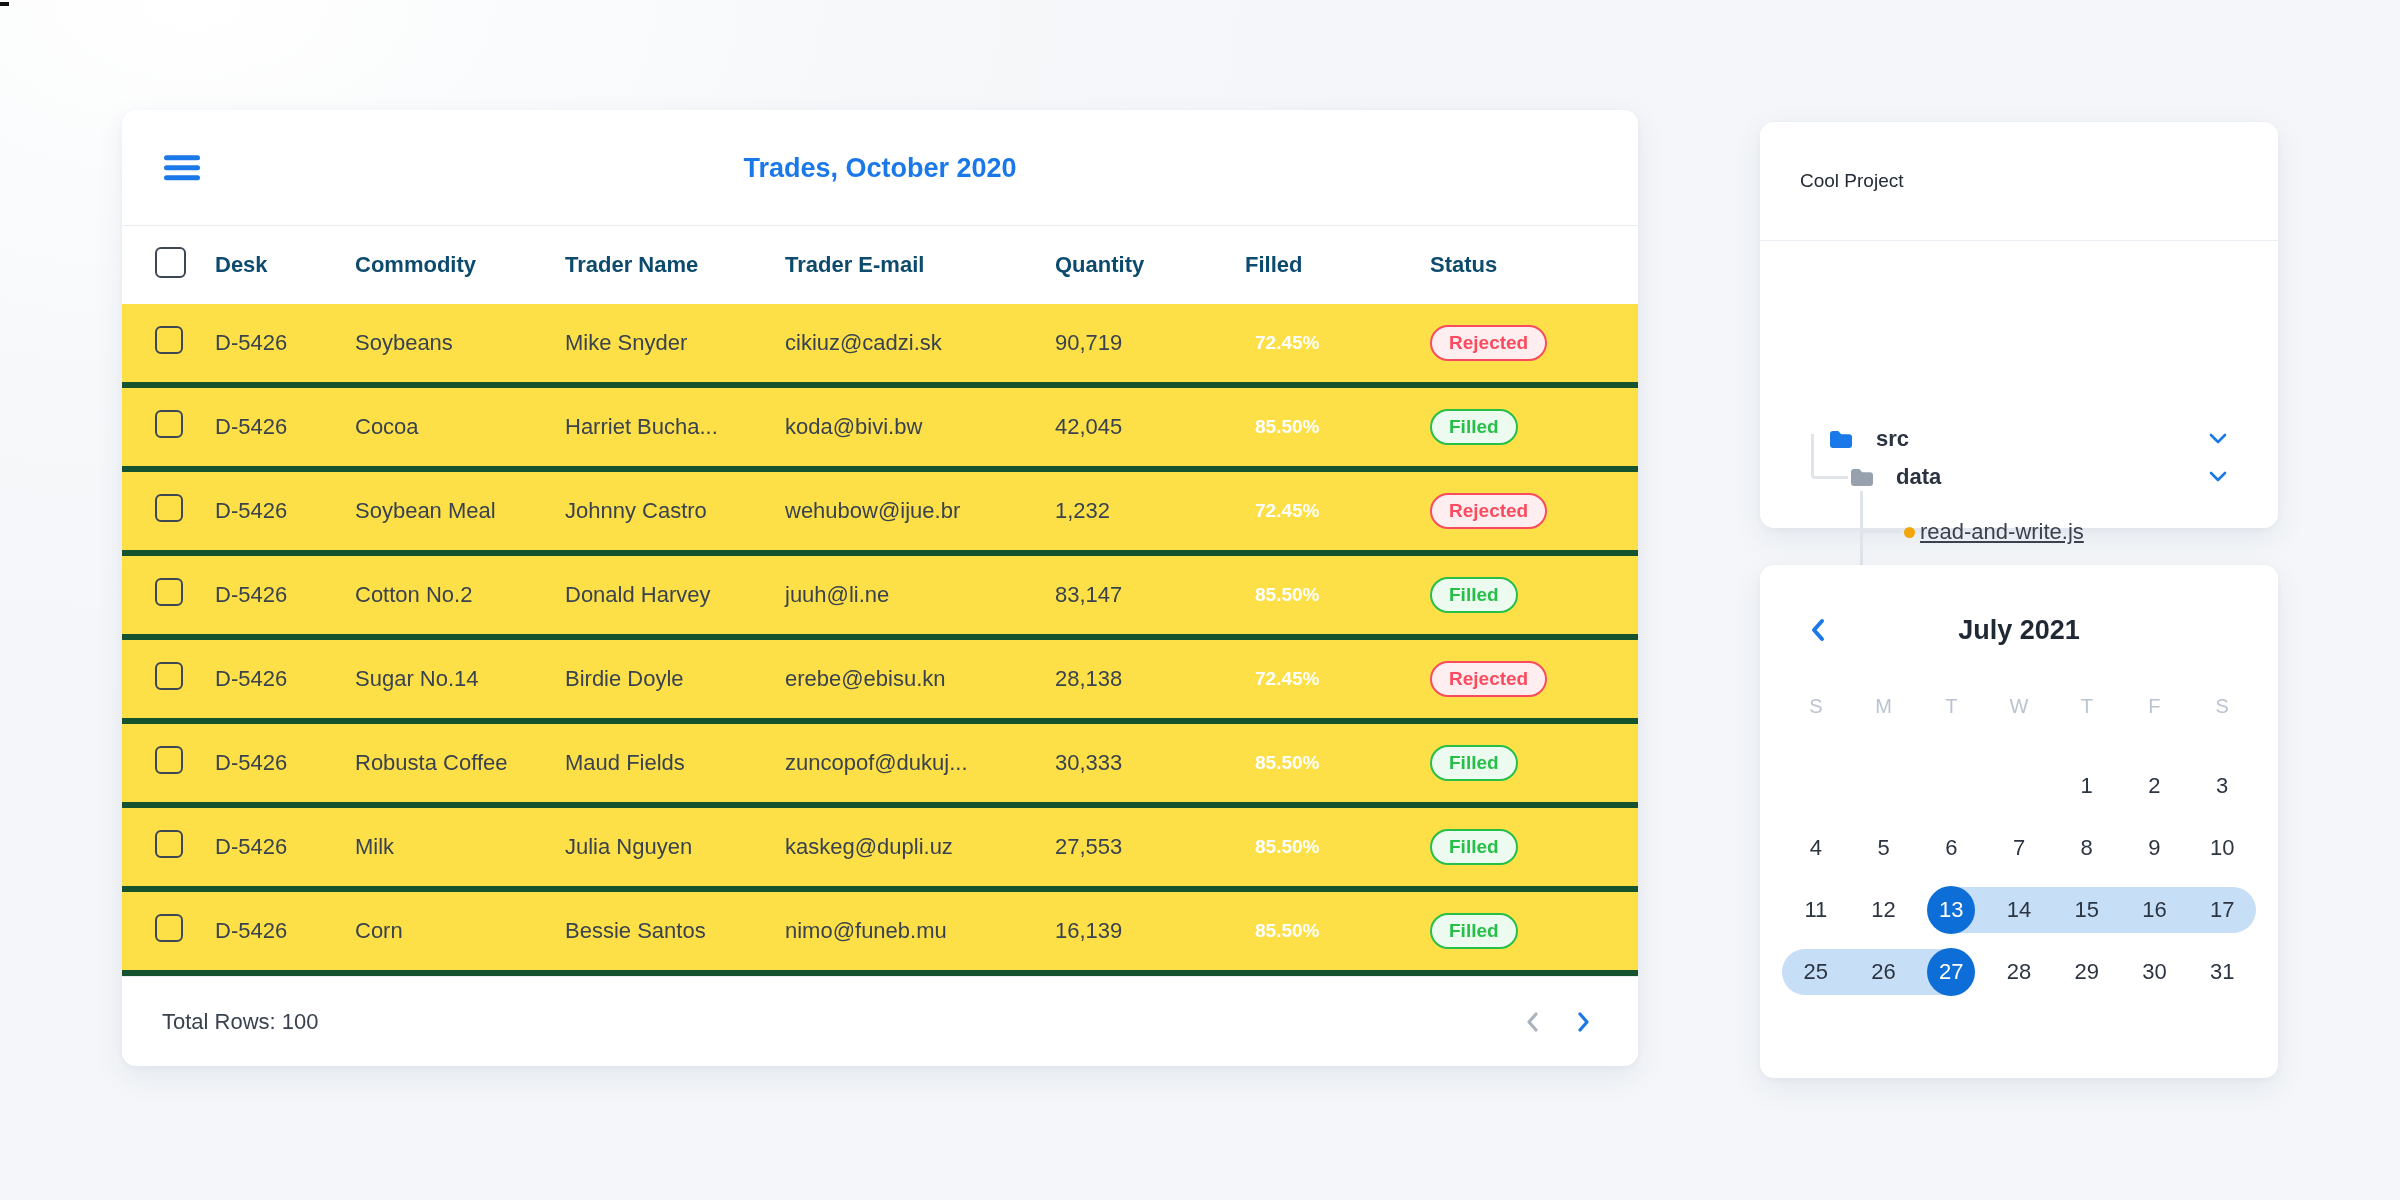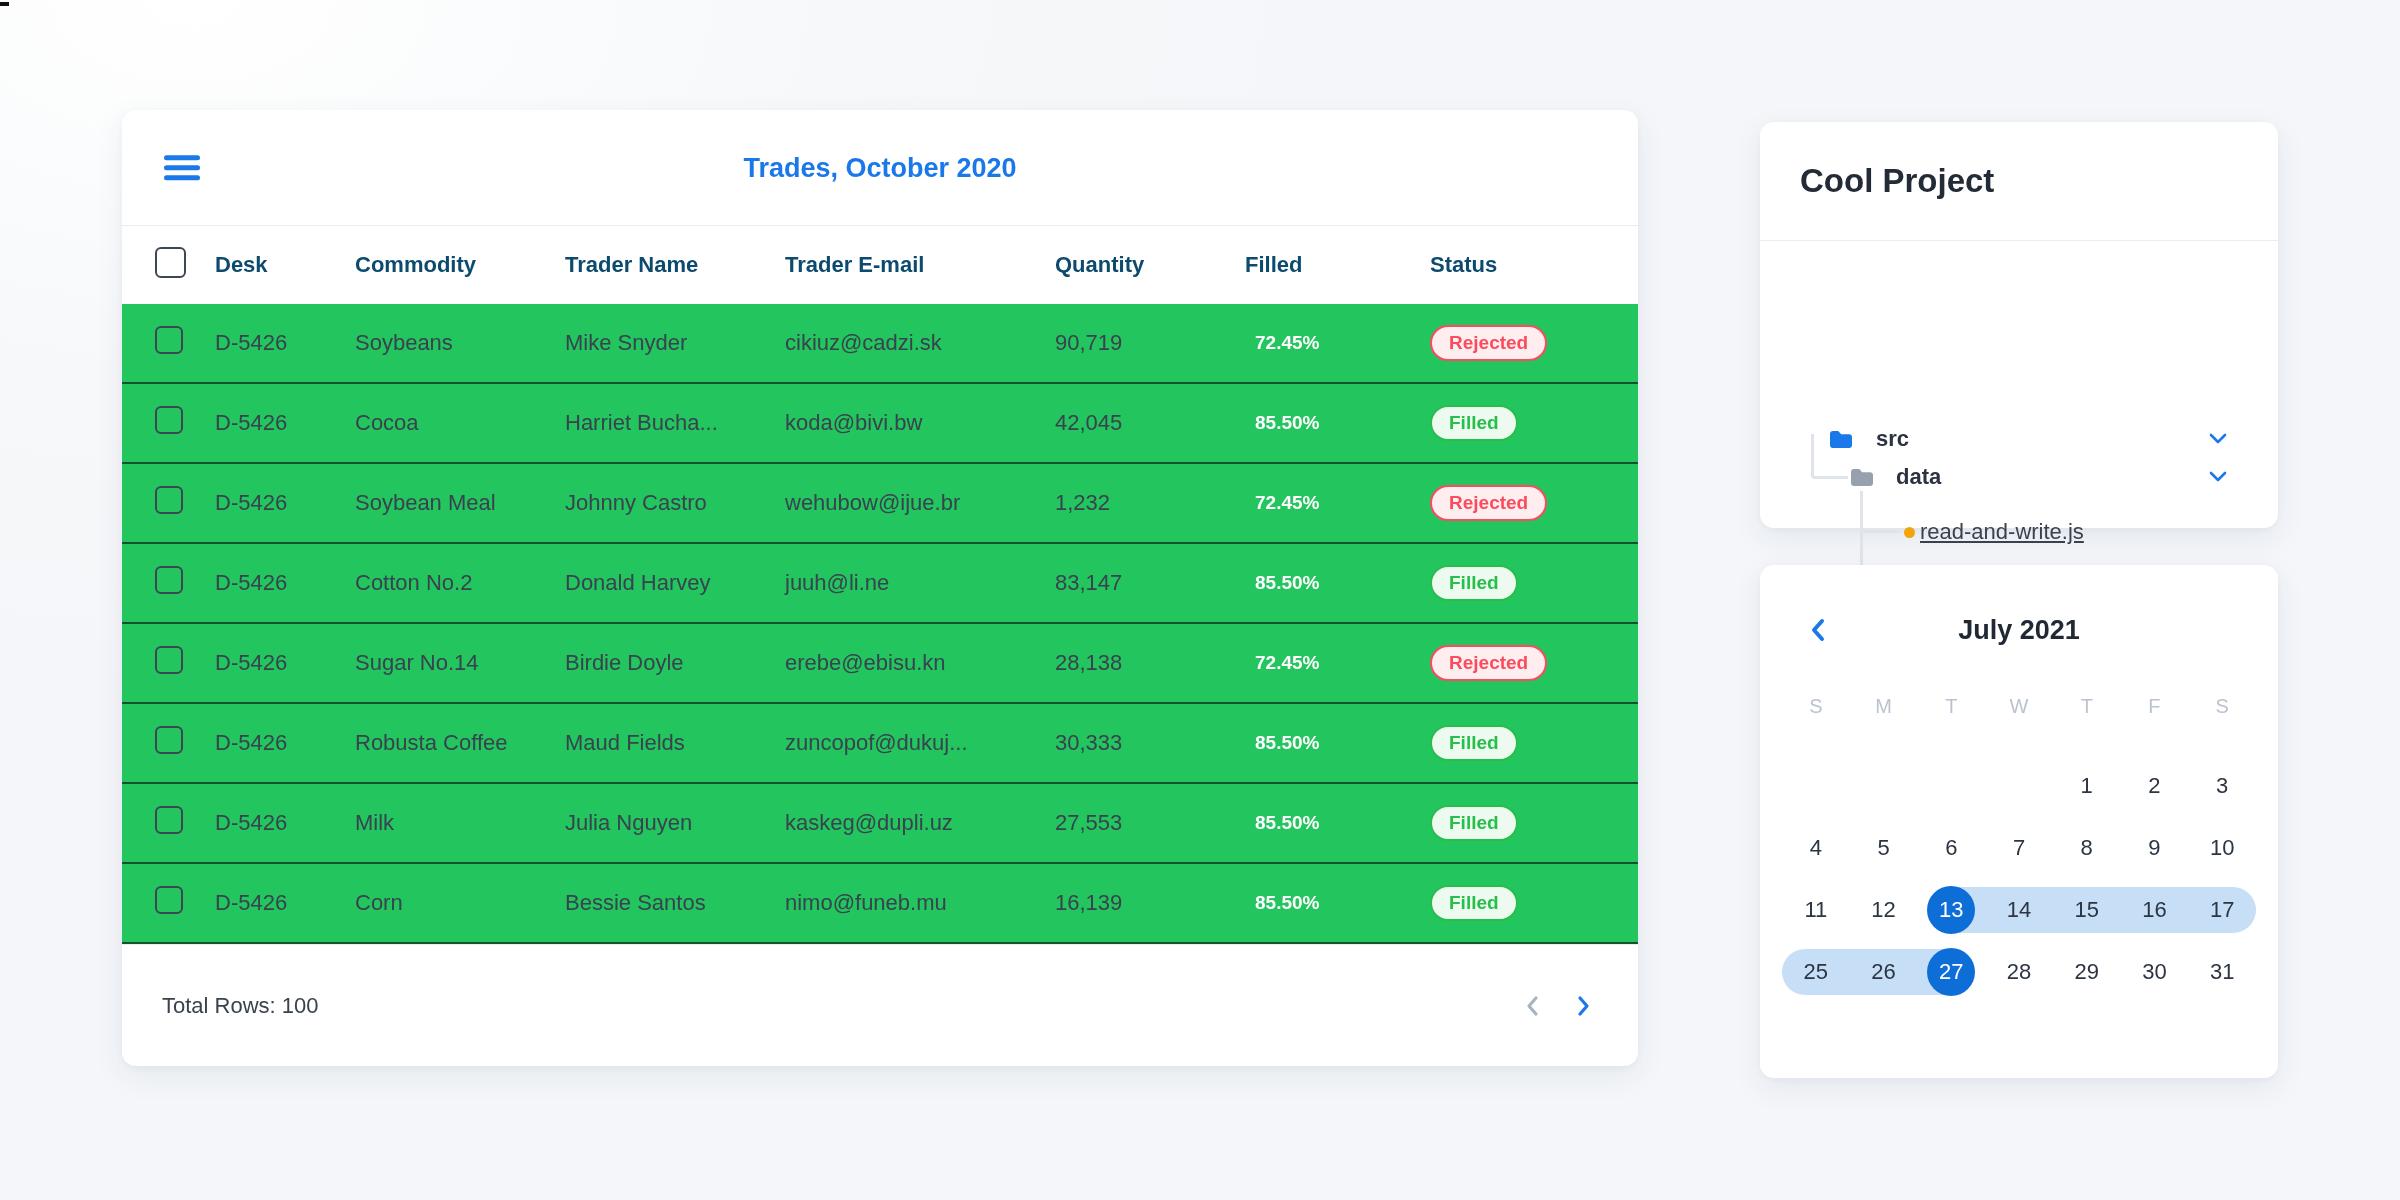--- a/index.html
+++ b/index.html
@@ -17,42 +17,42 @@
 
   
   .trades{left:122px;top:110px;width:1516px;height:956px;display:flex;flex-direction:column;}
   .trades-head{height:115px;flex:0 0 115px;position:relative;border-bottom:1px solid var(--line);}
   .hamburger{position:absolute;left:42px;top:50%;transform:translateY(-50%);width:36px;cursor:pointer;}
   .hamburger i{display:block;height:4.5px;border-radius:3px;background:var(--accent);margin:5.5px 0;}
   .trades-title{position:absolute;left:0;right:0;top:50%;transform:translateY(-50%);
     text-align:center;color:var(--accent);font-size:27px;font-weight:700;}
   .tgrid{display:grid;grid-template-columns:93px 140px 210px 220px 270px 190px 185px 1fr;align-items:center;}
   .thead{height:78px;flex:0 0 78px;font-weight:700;font-size:22px;color:#0c4a6e;background:#fff;}
-  .t-row{height:78px;flex:0 0 78px;background:#22c55e;border-bottom:2px solid #14532d;font-size:22px;color:#39424e;}
+  .t-row{height:78px;flex:0 0 78px;background:#fde047;border-bottom:6px solid #14532d;font-size:22px;color:#39424e;}
   .cb-cell{padding-left:33px;}
   .cbox{display:inline-block;width:24px;height:24px;border:2.5px solid #3d4754;border-radius:6px;background:transparent;cursor:pointer;}
   .thead .cbox{width:27px;height:27px;}
   .bar{position:relative;width:120px;height:30px;background:var(--track);border-radius:6px;}
   .bar .fill{position:absolute;left:0;top:0;bottom:0;border-radius:6px;}
   .bar .fill.red{background:var(--red);} .bar .fill.green{background:var(--green);}
   .bar .blabel{position:absolute;left:10px;top:50%;transform:translateY(-50%);
     color:#fff;font-size:19px;font-weight:700;white-space:nowrap;}
   .pill{display:inline-block;padding:5px 17px;border-radius:999px;font-size:19px;font-weight:700;border:2px solid;}
   .pill.red{color:var(--red);border-color:var(--red);background:var(--redbg);}
   .pill.green{color:var(--green);border-color:var(--green);background:var(--greenbg);}
   .tfoot{flex:1;border-top:1px solid var(--line);display:flex;align-items:center;
     justify-content:space-between;padding:0 45px 0 40px;font-size:22px;color:#39424e;}
   .pager{display:flex;align-items:center;gap:30px;}
   .pager svg{display:block;cursor:pointer;}
 
   
   .tree-card{left:1760px;top:122px;width:518px;height:406px;}
   .tree-head{height:118px;border-bottom:1px solid var(--line);position:relative;}
   .tree-title{position:absolute;left:40px;top:50%;transform:translateY(-50%);
-    font-size:33px;font-weight:700;color:#222b36;}
+    font-size:19px;font-weight:400;color:#222b36;}
   .tree-body{position:relative;height:288px;}
   .trow{position:absolute;left:0;right:0;display:flex;align-items:center;height:40px;}
   .trow .label{font-size:22px;}
   .folder-label{font-weight:700;color:#2b3340;}
   .file-label{color:#39424e;}
   .tree-chevron{position:absolute;right:50px;}
   .conn{position:absolute;border-color:#dfe4ea;border-style:solid;border-width:0;}
   .dot{width:11px;height:11px;border-radius:50%;background:#f2a60b;}
 
   

